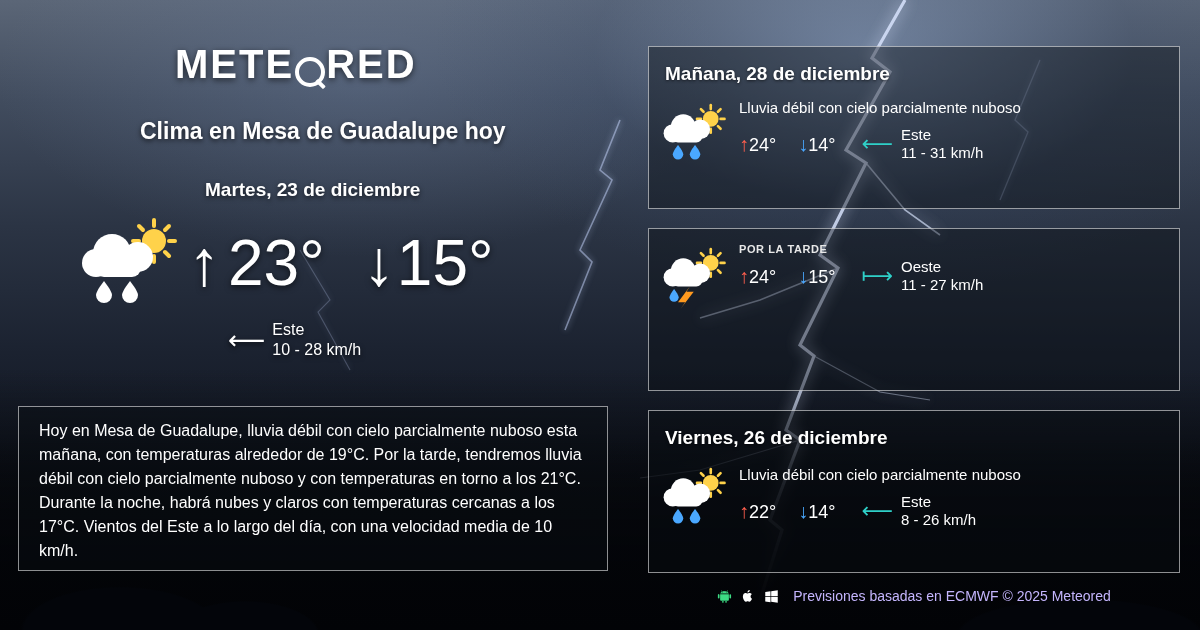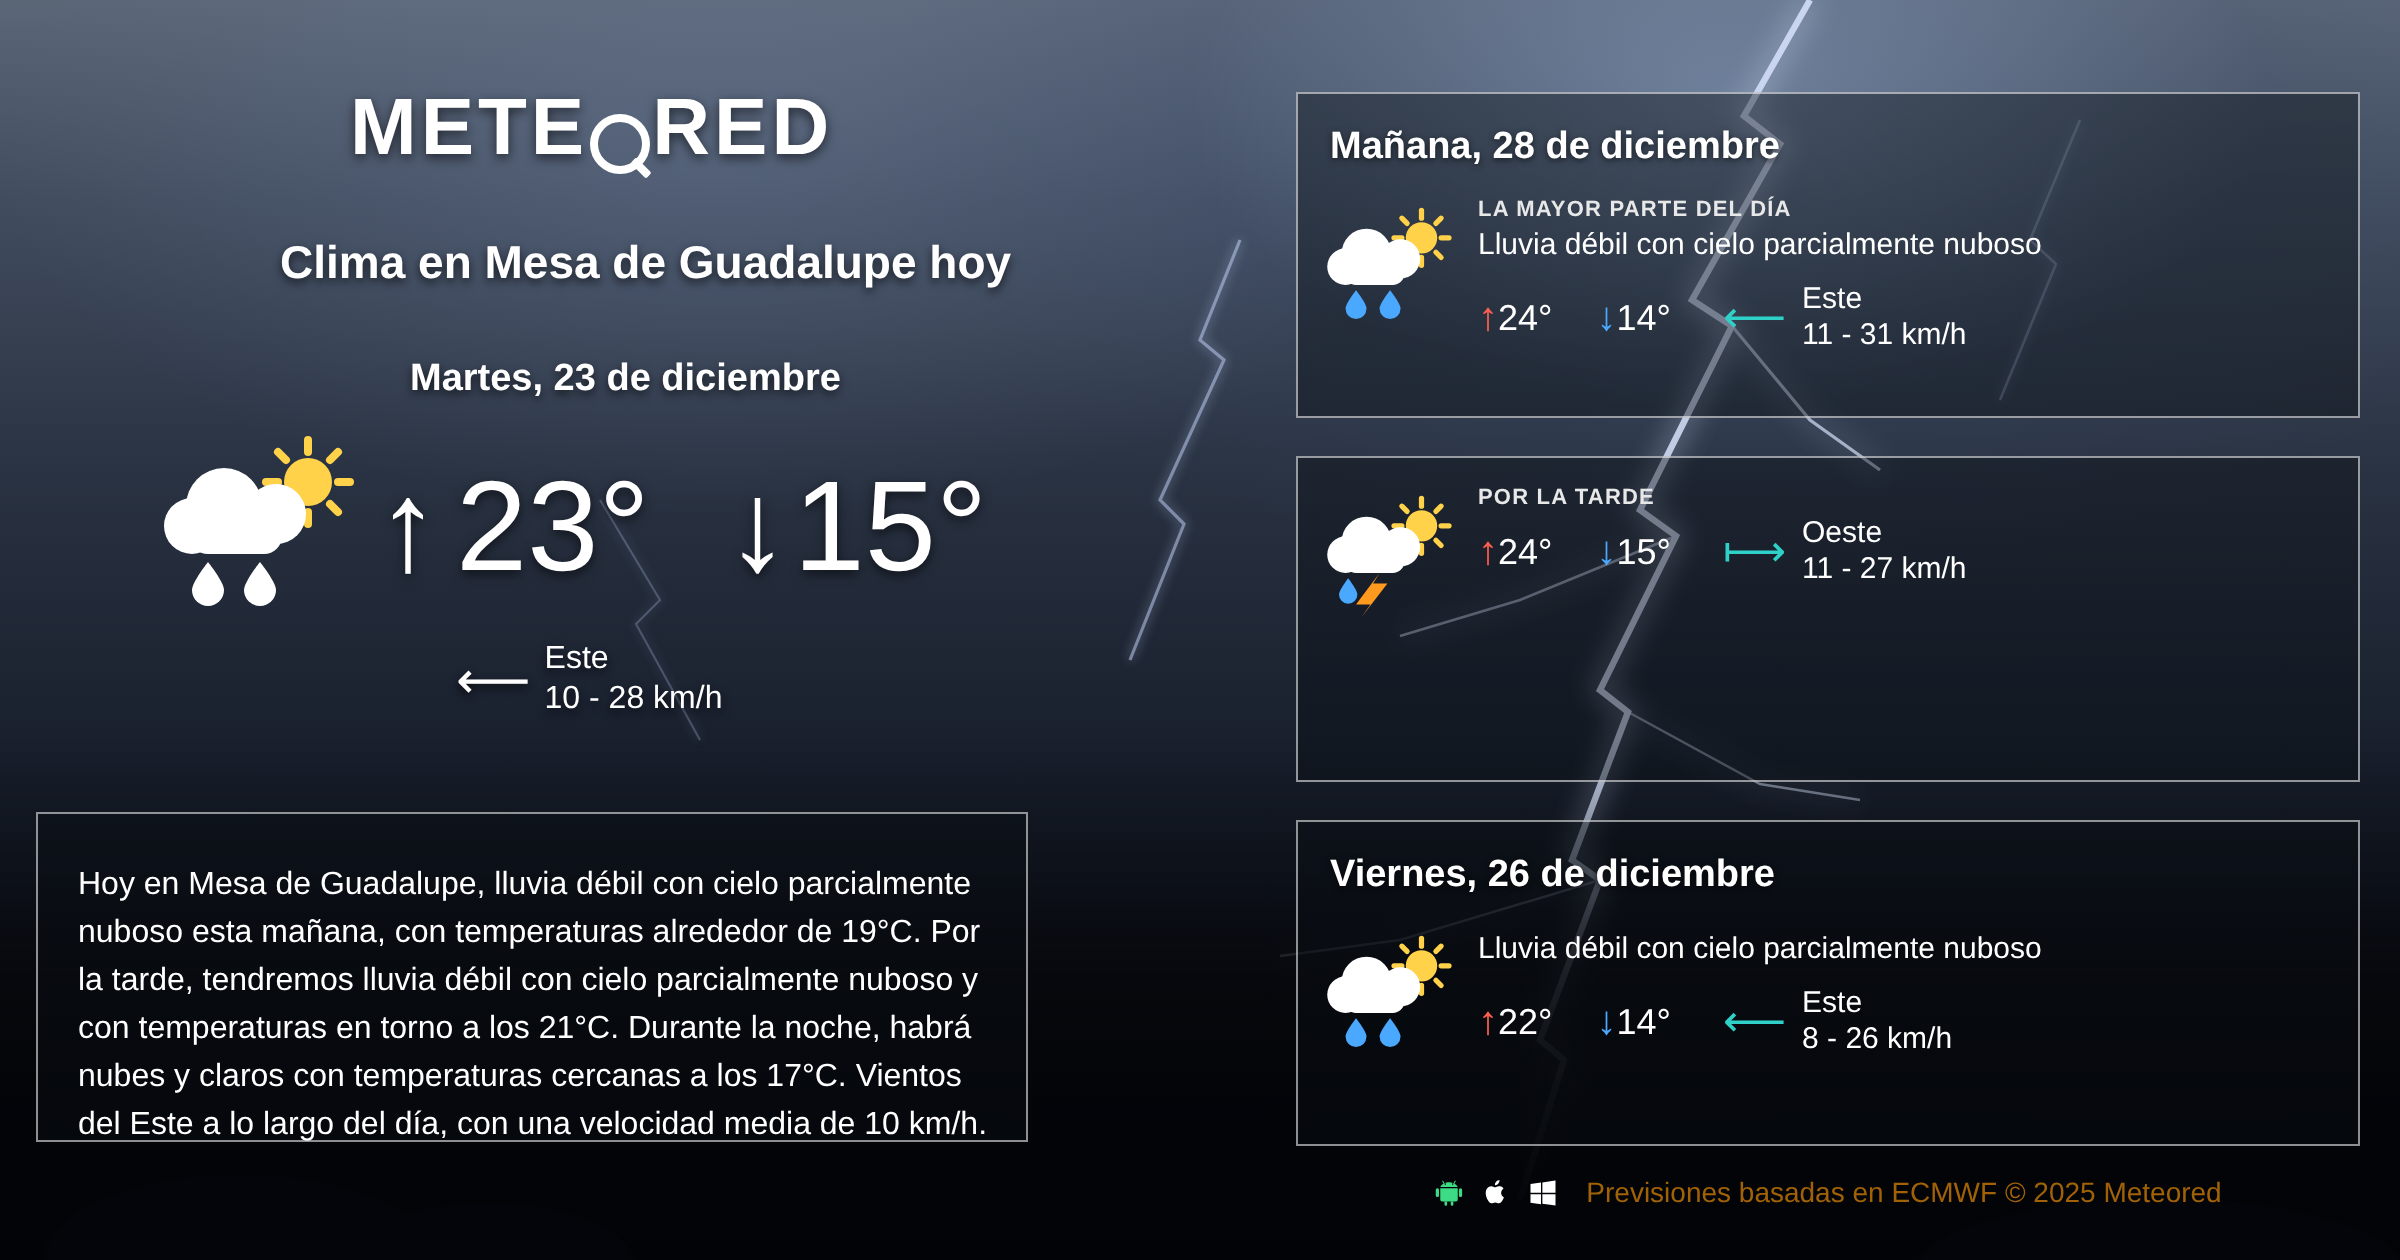--- a/index.html
+++ b/index.html
@@ -103,24 +103,24 @@
   }
   .today-wind .wind-arrow {
     font-size: 26px; line-height: 1; margin-right: 7px; font-weight: 300;
   }
   .today-wind .wind-text { line-height: 1.25; }
   .today-wind .wind-dir { font-size: 16px; }
   .today-wind .wind-speed { font-size: 16px; }
 
   .summary {
     position: absolute; left: 18px; top: 406px;
-    width: 496px; height: 165px;
+    width: 590px; height: 165px;
     border: 1px solid rgba(255,255,255,0.55);
     background: rgba(10,14,20,0.42);
-    padding: 24px 18px 10px 20px;
+    padding: 12px 18px 10px 20px;
     font-size: 16px; line-height: 1.5;
   }
 
   
   .card {
     position: absolute; left: 648px; width: 532px;
     border: 1px solid rgba(255,255,255,0.55);
     background: rgba(10,14,20,0.42);
   }
   #card-0 { top: 46px; height: 163px; }
@@ -146,21 +146,21 @@
   .val-min { color: #fff; margin-right: 26px; white-space: nowrap; }
   .val-min .down { color: #4aa8ff; font-size: 20px; }
   .wind-block { display: flex; align-items: center; }
   .wind-block .w-arrow { color: #2fd0c8; font-size: 22px; line-height: 1; margin-right: 8px; }
   .wind-block .w-text { font-size: 15px; line-height: 1.22; }
 
   
   .footer {
     position: absolute; left: 648px; top: 588px; width: 532px;
     display: flex; align-items: flex-end; justify-content: center;
-    font-size: 14px; color: #a16207;
+    font-size: 14px; color: #c4b5fd;
   }
   .store-icons { display: flex; align-items: center; margin-right: 14px; gap: 9px; }
   .store-icons svg { display: block; }
 </style>
 </head>
 <body>
 
 <div class="bg"></div>
 <svg class="lightning" viewBox="0 0 1200 630" preserveAspectRatio="none">
   <defs>
@@ -279,21 +279,20 @@
           <circle cx="60" cy="42" r="15"></circle>
         <circle cx="18" cy="48" r="14"></circle>
           <rect x="17" y="44" width="46" height="18" rx="9"></rect>
       </g>
       <g fill="#4aa8ff">
         <path d="M26,66 c0,0 -8,10 -8,14 a8,8 0 0 0 16,0 c0,-4 -8,-14 -8,-14z"></path>
         <path d="M52,66 c0,0 -8,10 -8,14 a8,8 0 0 0 16,0 c0,-4 -8,-14 -8,-14z"></path>
       </g>
     </svg>
     <div class="card-info">
-      <div class="card-moment">LA MAYOR PARTE DEL DÍA</div>
       <div class="card-desc">Lluvia débil con cielo parcialmente nuboso</div>
       <div class="card-vals">
         <span class="val-max"><span class="up">↑</span><span>24°</span></span>
         <span class="val-min"><span class="down">↓</span><span>14°</span></span>
         <span class="wind-block">
           <span class="w-arrow">⟵</span>
           <span class="w-text">
             <span>Este</span><br>
             <span>11 - 31 km/h</span>
           </span>

